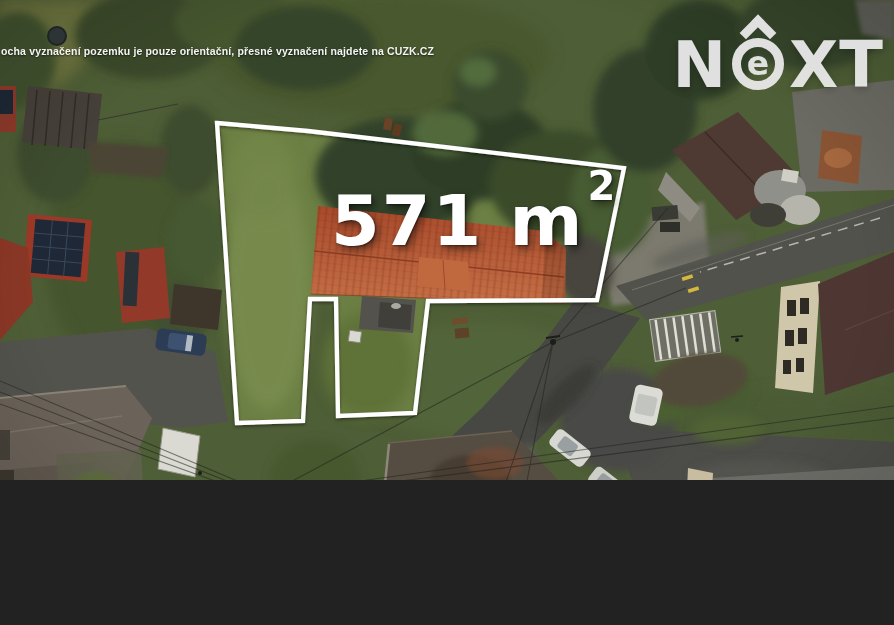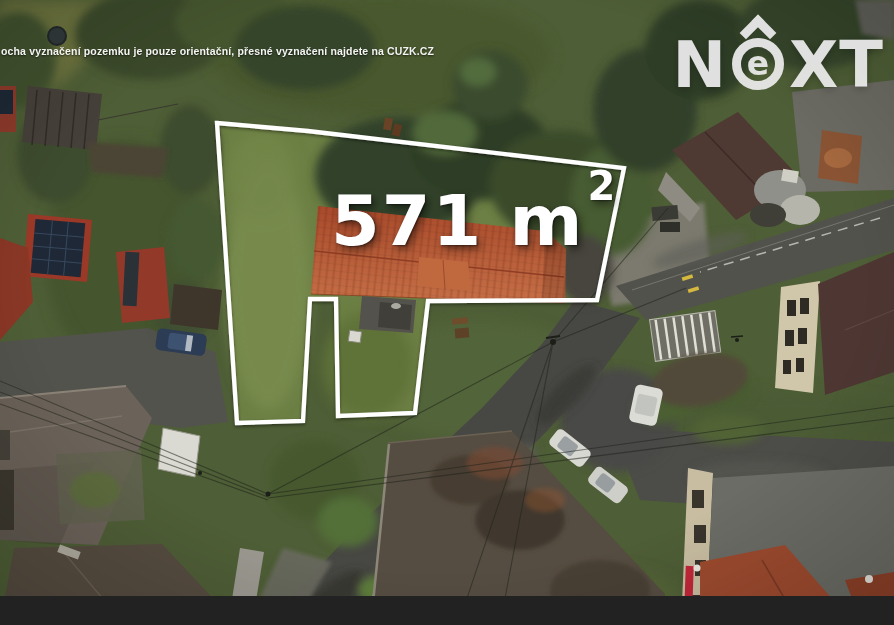--- a/index.html
+++ b/index.html
@@ -1,16 +1,16 @@
 <!DOCTYPE html>
 <html><head>
 <meta charset="utf-8">
 <style>
   html,body{margin:0;padding:0;background:#222;}
-  .stage{position:relative;width:894px;height:596px;overflow:hidden;
+  .stage{position:relative;width:894px;height:480px;overflow:hidden;
          font-family:"Liberation Sans",sans-serif;background:#4e5e36;}
   .stage svg{position:absolute;inset:0;display:block;}
   .disclaimer{position:absolute;left:1px;top:45px;color:#f4f4f2;font-size:10.5px;
               font-weight:bold;letter-spacing:.15px;white-space:nowrap;
               text-shadow:0 1px 2px rgba(0,0,0,.65);}
   .area-label{position:absolute;left:331px;top:186px;color:#fff;
               font-family:"DejaVu Sans",sans-serif;font-weight:bold;font-size:70px;
               line-height:1;letter-spacing:2px;white-space:nowrap;
               text-shadow:3px 4px 8px rgba(0,0,0,.50),1px 1px 2px rgba(0,0,0,.45);}
   .area-label sup{font-size:40px;line-height:0;position:relative;top:-0.52em;margin-left:3px;}

